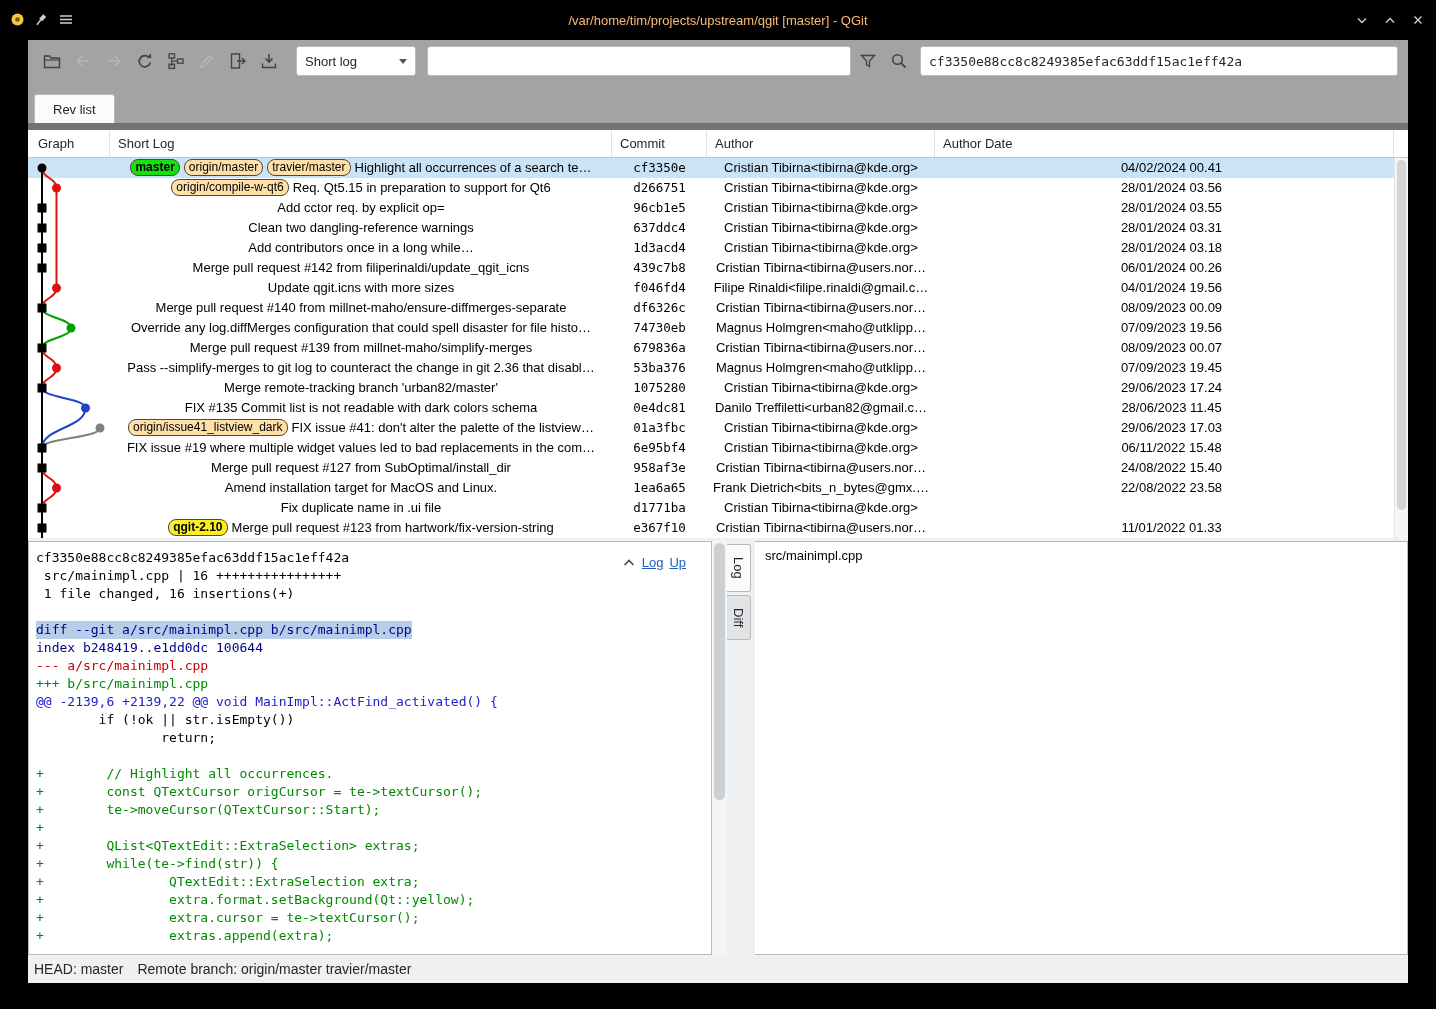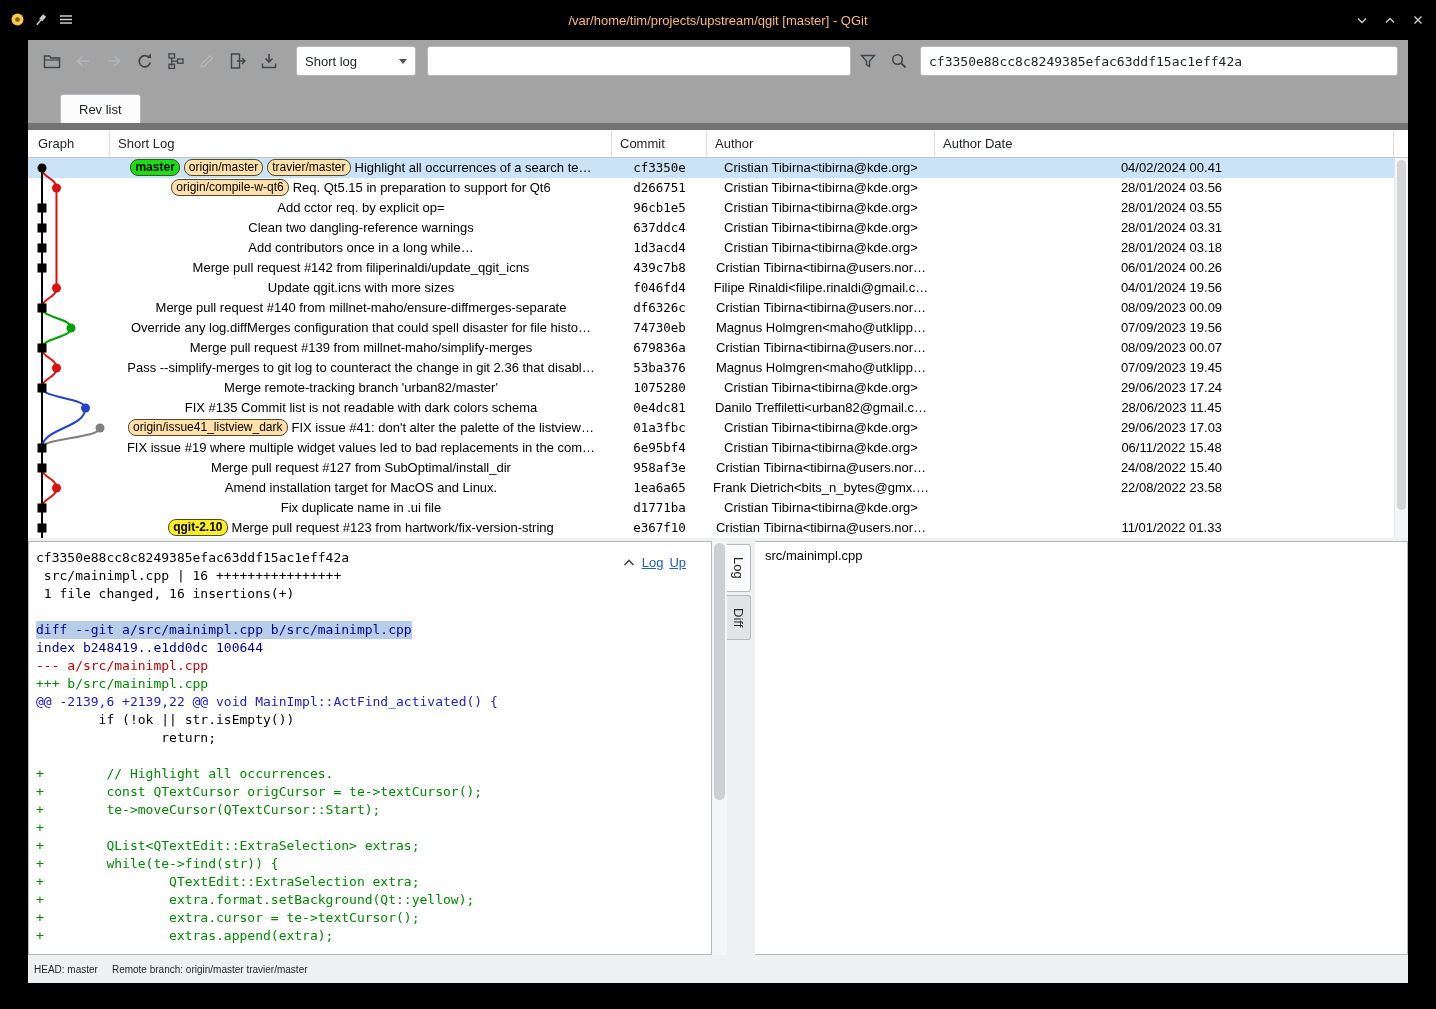--- a/index.html
+++ b/index.html
@@ -18,21 +18,21 @@
   
   .toolbar { height:42px; flex:none; display:flex; align-items:center; padding:0 10px; gap:3px; }
   .tbtn { width:28px; height:28px; display:flex; align-items:center; justify-content:center; border-radius:3px; }
   .combo { width:120px; height:30px; margin-left:10px; background:#fff; border:1px solid #b6babe; border-radius:3px; display:flex; align-items:center; justify-content:space-between; padding:0 8px; font-size:13px; color:#232629; flex:none; }
   .combo-arrow { width:0; height:0; border-left:4px solid transparent; border-right:4px solid transparent; border-top:5px solid #555; }
   .txtinput { height:30px; background:#fff; border:1px solid #b6babe; border-radius:3px; padding:0 8px; font-size:13px; color:#232629; outline:none; }
   .search-input { flex:1; margin-left:8px; }
   .sha-input { width:478px; flex:none; margin-left:4px; font-family:"DejaVu Sans Mono",monospace; font-size:13px; }
 
   
-  .tabbar { height:41px; flex:none; position:relative;margin-left:26px; }
+  .tabbar { height:41px; flex:none; position:relative; }
   .tab { position:absolute; left:6px; bottom:0; height:29px; padding:0 18px; background:#fbfbfc; border:1px solid #b6babe; border-bottom:none; border-radius:3px 3px 0 0; display:flex; align-items:center; font-size:13px; color:#232629; }
 
   
   .revlist { flex:none; background:#fff; position:relative; border-top:7px solid #737373;text-align:center; }
   .thead { height:28px; display:flex; background:#fff; border-bottom:1px solid #c4c6c8; }
   .th { font-size:13px; color:#232629; display:flex; align-items:center; padding:0 8px; border-right:1px solid #e0e1e2; overflow:hidden; white-space:nowrap; }
   .c-graph { width:82px; flex:none; padding:0; }
   .c-subject { width:502px; flex:none; }
   .c-commit { width:95px; flex:none; }
   .c-author { width:228px; flex:none; }
@@ -68,21 +68,21 @@
   .nav-links a { color:#1d5fbf; text-decoration:underline; cursor:pointer; }
   .diff-scroll { width:15px; flex:none; background:#f4f5f6; position:relative; }
   .diff-scroll .thumb { position:absolute; left:2px; right:2px; top:2px; height:62%; background:#cdd0d3; border-radius:6px; }
   .side-tabs { width:28px; flex:none; background:#eff0f1; padding-top:3px; display:flex; flex-direction:column; align-items:flex-start; }
   .vtab { writing-mode:vertical-rl; font-size:13px; color:#232629; padding:12px 4px; border:1px solid #b6babe; background:#e2e3e4; border-radius:0 3px 3px 0; margin-bottom:3px; border-left:none; }
   .vtab.active { background:#fbfbfc; }
   .file-pane { flex:1; background:#fff; border:1px solid #b6babe; border-left:none; padding:5px 10px; font-size:13px; color:#000; overflow:hidden; }
   .file-item { line-height:18px; white-space:nowrap; }
 
   
-  .statusbar { height:28px; flex:none; display:flex; align-items:center; padding:0 6px; font-size:10px; color:#232629; gap:14px; background:#eff0f1; }
+  .statusbar { height:28px; flex:none; display:flex; align-items:center; padding:0 6px; font-size:14px; color:#232629; gap:14px; background:#eff0f1; }
 </style>
 </head>
 <body>
 
 <div class="titlebar">
   <div class="tb-left">
     <span>
       <svg width="15" height="15">
           <circle cx="7.5" cy="7.5" r="6" fill="#f6c944"></circle>
           <circle cx="7.5" cy="7.5" r="2.3" fill="#7a5b00"></circle>

